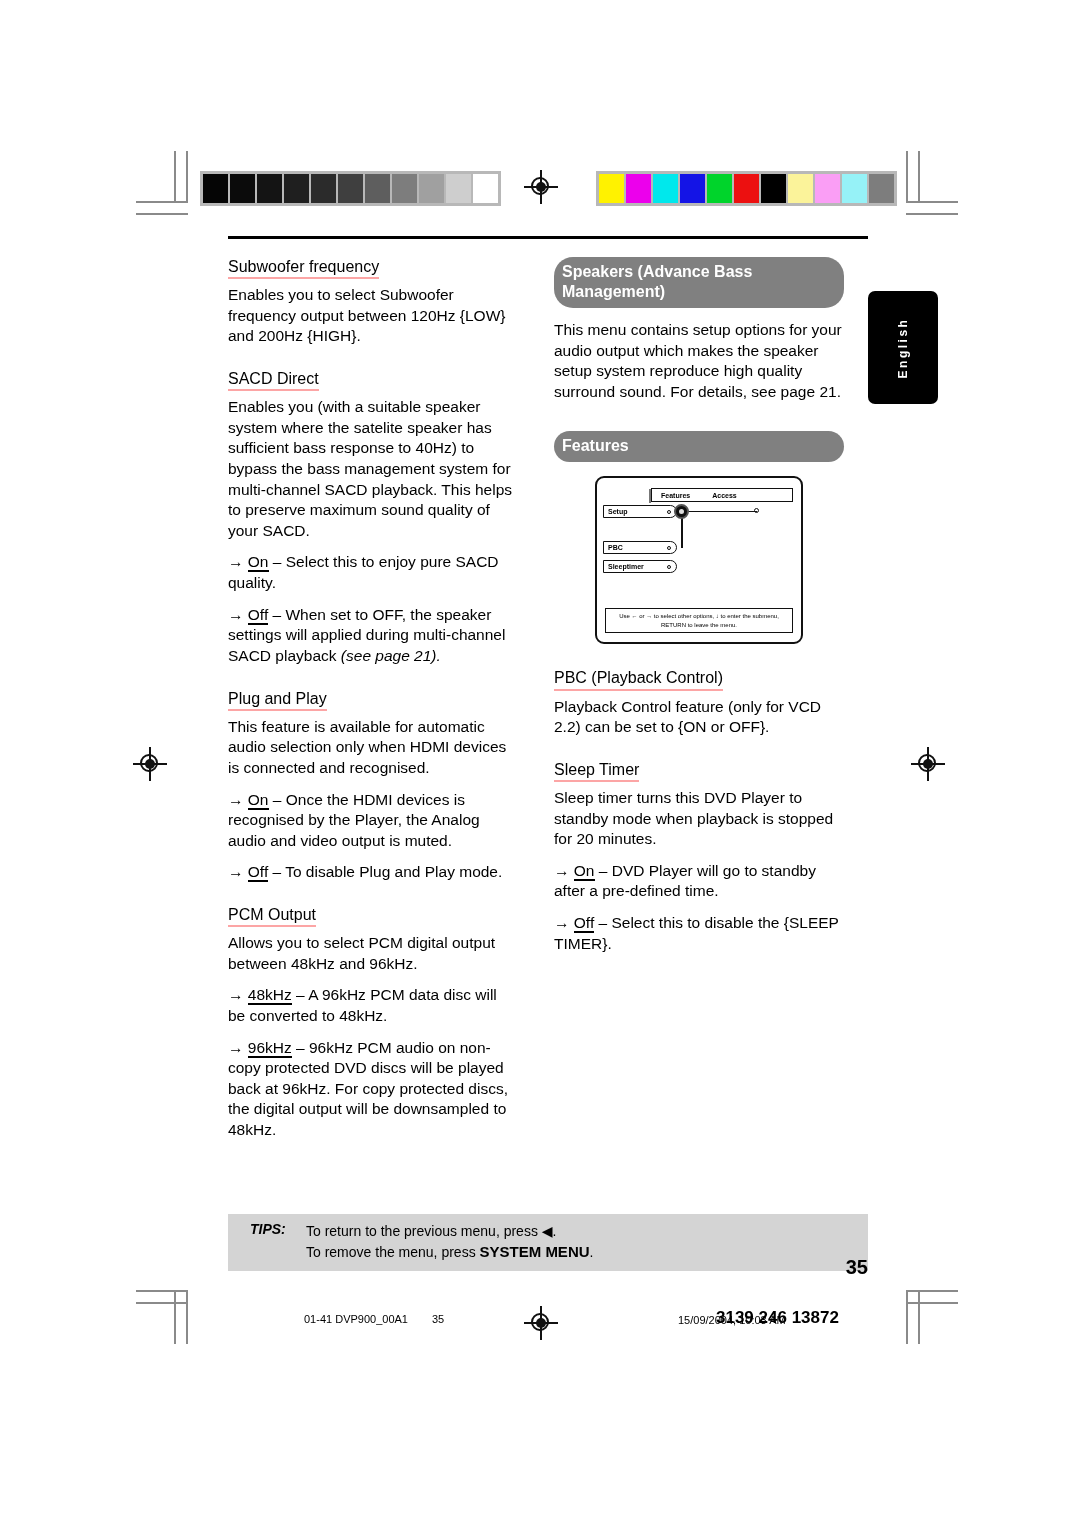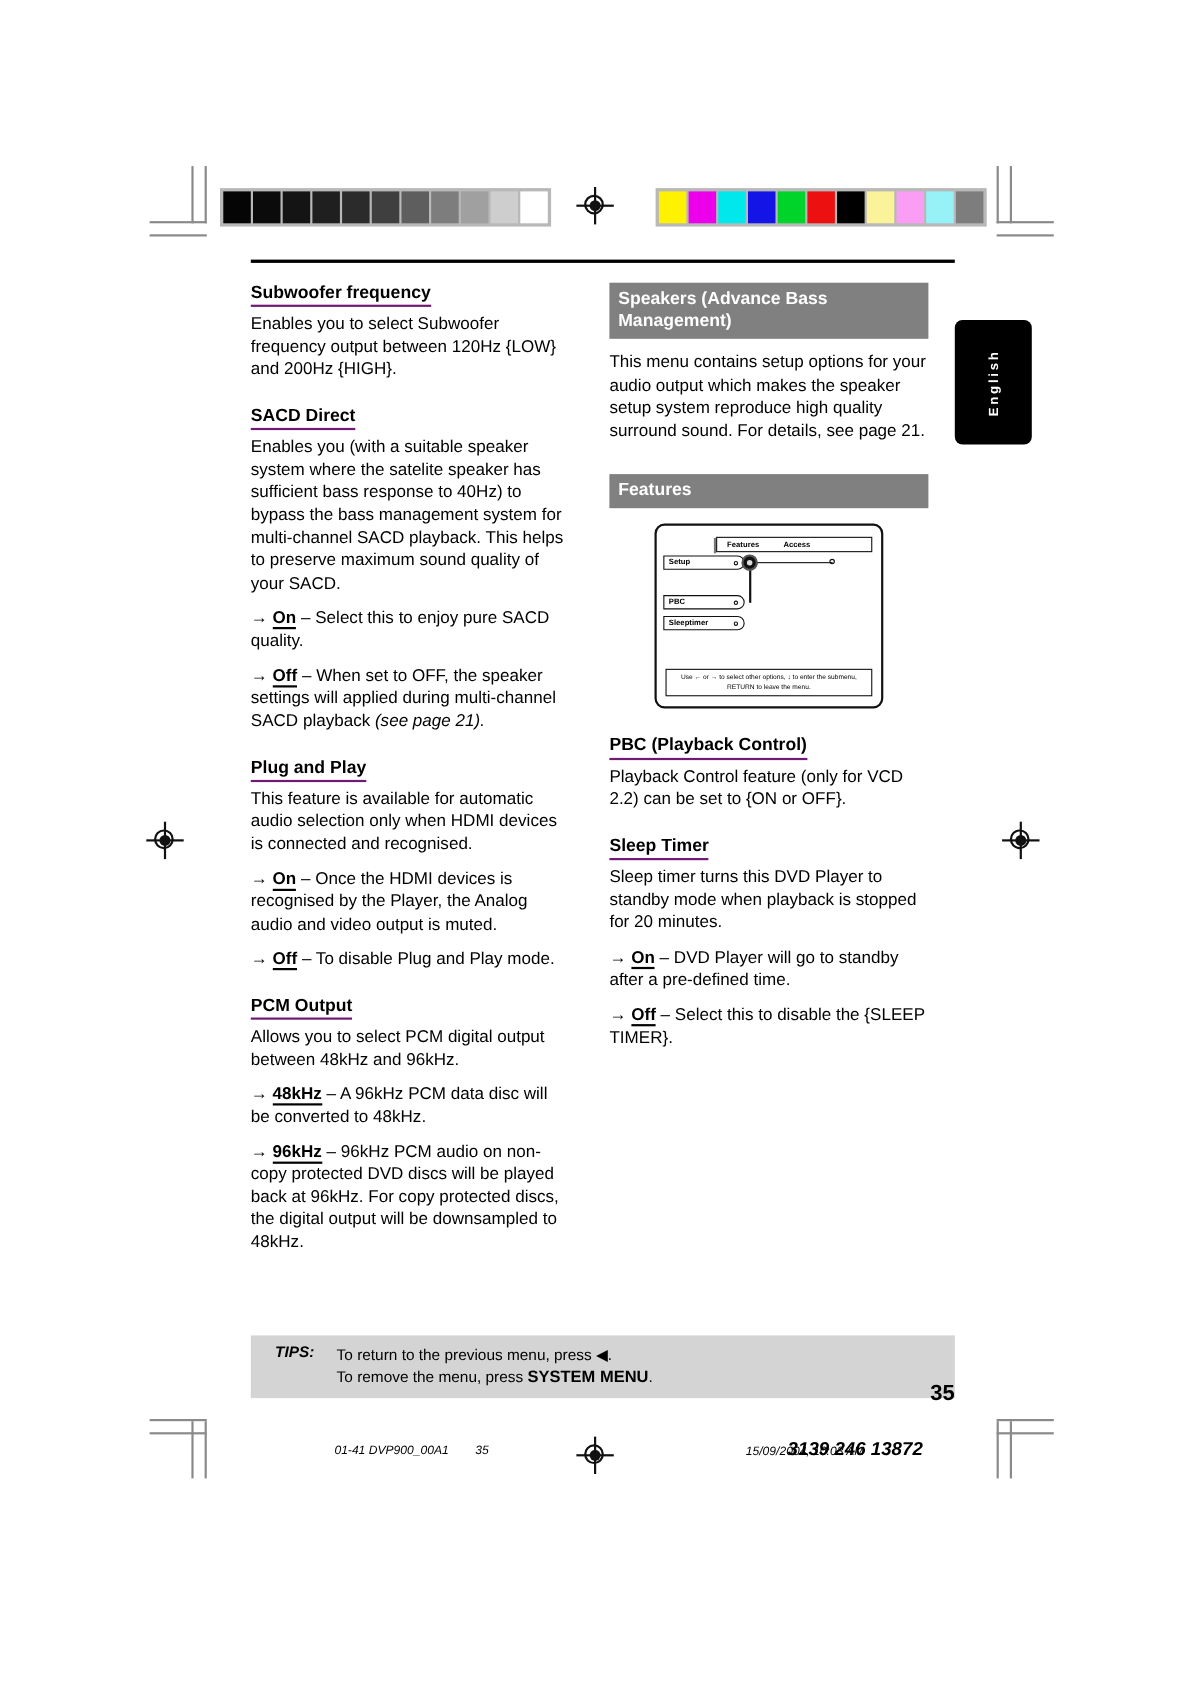--- a/index.html
+++ b/index.html
@@ -53,50 +53,51 @@
     font-size: 28px; font-weight: bold;
     letter-spacing: .2px;
     padding-bottom: 6px;
   }
   .title-rule { border-bottom: 3px solid #000; margin-bottom: 18px; }
 
   .cols { display: flex; gap: 36px; }
   .col { width: 290px; }
 
   h3.sec {
-    font-size: 16px; font-weight: bold;
+    font-size: 16px; font-weight: normal;
     margin: 0 0 6px 0;
     display: inline-block;
-    border-bottom: 2px solid #701a75;
+    border-bottom: 2px solid #fca5a5;
     padding-bottom: 1px;
     line-height: 1.2;
   }
   .sec-wrap { margin-top: 22px; }
   .sec-wrap:first-child { margin-top: 0; }
 
   p.body {
     font-size: 15.5px; line-height: 1.33;
     margin: 0 0 11px 0;
   }
   p.body:last-child { margin-bottom: 0; }
 
   .opt { font-size: 15.5px; line-height: 1.33; margin: 0 0 11px 0; }
   .opt .arrow { font-weight: bold; }
   .opt b {
-    font-weight: bold; border-bottom: 2px solid #000;
+    font-weight: normal; border-bottom: 2px solid #000;
     padding-bottom: 0px;
   }
   .opt i { font-style: italic; }
 
   .barhead {
     background: #808080; color: #fff;
     font-size: 16px; font-weight: bold;
     padding: 5px 8px 6px 8px;
     line-height: 1.25;
     margin-bottom: 12px;
+    border-radius: 19px;
   }
   .barhead.tight { margin-bottom: 10px; }
 
   
   .osd {
     width: 208px; height: 168px;
     margin: 14px auto 0 auto;
     border: 2px solid #111;
     border-radius: 9px;
     position: relative;
@@ -193,21 +194,21 @@
   }
   .tips .txt { font-size: 14px; line-height: 1.45; }
   .tips .txt b { font-weight: bold; font-size: 15px; }
 
   .pagenum {
     position: absolute; left: 0; top: 1256px; width: 868px;
     text-align: right; font-size: 20px; font-weight: bold;
   }
 
   
-  .pfoot { position: absolute; font-size: 11px; white-space: nowrap; font-style: italic; }
+  .pfoot { position: absolute; font-size: 11px; white-space: nowrap; }
   .pf-file { left: 304px; top: 1313px; }
   .pf-pg   { left: 432px; top: 1313px; }
   .pf-date { left: 678px; top: 1314px; }
   .pf-part {
     left: 716px; top: 1308px;
     font-size: 17px; font-weight: bold;
   }
 </style>
 </head>
 <body>

